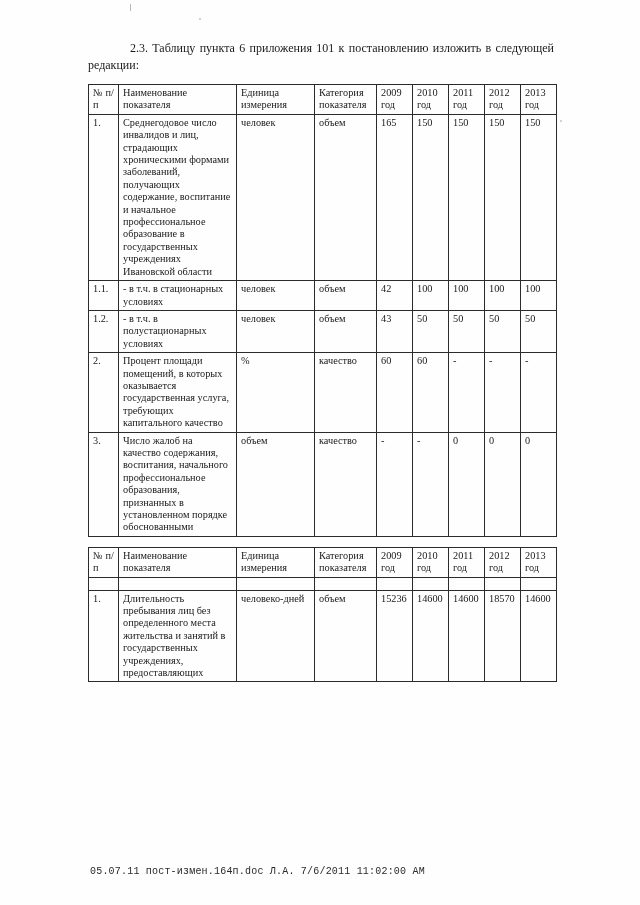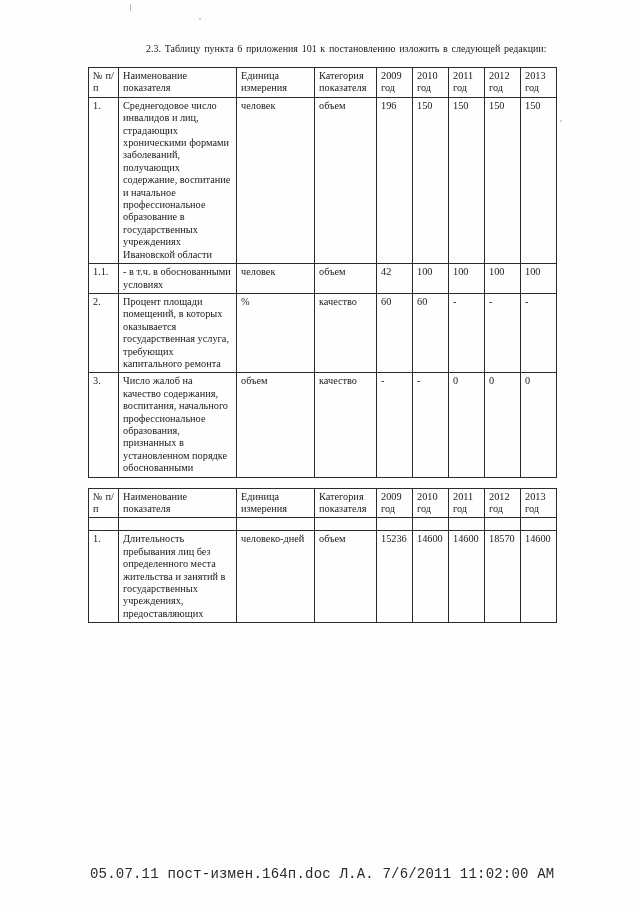--- a/index.html
+++ b/index.html
@@ -22,22 +22,22 @@
     height: 905px;
     background: #fefefe;
   }
   .content {
     position: absolute;
     left: 88px;
     top: 40px;
     width: 466px;
   }
   p.para {
-    margin: 0 0 6px 16px;
-    font-size: 10px;
+    margin: 0 0 6px 0;
+    font-size: 12px;
     line-height: 17px;
     text-align: justify;
     text-indent: 42px;
     word-spacing: 1.2px;
   }
   table.doc {
     border-collapse: collapse;
     width: 466px;
     margin: 10px 6px 8px 0;
     table-layout: fixed;
@@ -62,21 +62,21 @@
   .center { text-align: center; }
   .spacer-row td {
     height: 8px;
     border: 1px solid #2b2b2b;
   }
   .footer {
     position: absolute;
     left: 90px;
     top: 866px;
     font-family: "Liberation Mono", monospace;
-    font-size: 14px;
+    font-size: 10px;
     color: #2a2a2a;
     letter-spacing: 0.2px;
   }
   .tick {
     position: absolute;
     width: 1px;
     height: 7px;
     background: #b9b9b9;
   }
   .dot {
@@ -123,40 +123,51 @@
           <th>2012 год</th>
           <th>2013 год</th>
         </tr>
       </thead>
       <tbody>
         <tr>
           <td>1.</td>
           <td>Среднегодовое число инвалидов и лиц, страдающих хроническими формами заболеваний, получающих содержание, воспитание и начальное профессиональное образование в государственных учреждениях Ивановской области</td>
           <td>человек</td>
           <td>объем</td>
-          <td>196</td>
+          <td>165</td>
           <td>150</td>
           <td>150</td>
           <td>150</td>
           <td>150</td>
         </tr>
         <tr>
           <td>1.1.</td>
-          <td>- в т.ч. в обоснованными условиях</td>
+          <td>- в т.ч. в стационарных условиях</td>
           <td>человек</td>
           <td>объем</td>
           <td>42</td>
           <td>100</td>
           <td>100</td>
           <td>100</td>
           <td>100</td>
         </tr>
         <tr>
+          <td>1.2.</td>
+          <td>- в т.ч. в полустационарных условиях</td>
+          <td>человек</td>
+          <td>объем</td>
+          <td>43</td>
+          <td>50</td>
+          <td>50</td>
+          <td>50</td>
+          <td>50</td>
+        </tr>
+        <tr>
           <td>2.</td>
-          <td>Процент площади помещений, в которых оказывается государственная услуга, требующих капитального ремонта</td>
+          <td>Процент площади помещений, в которых оказывается государственная услуга, требующих капитального качество</td>
           <td>%</td>
           <td>качество</td>
           <td>60</td>
           <td>60</td>
           <td>-</td>
           <td>-</td>
           <td>-</td>
         </tr>
         <tr>
           <td>3.</td>

